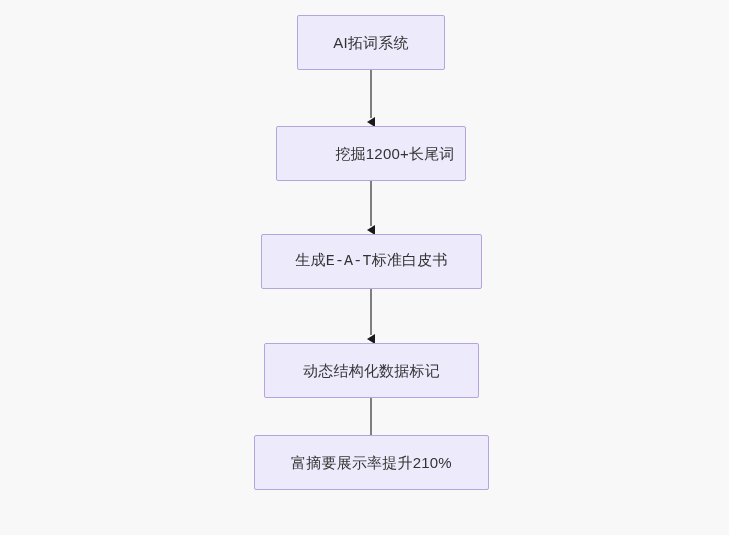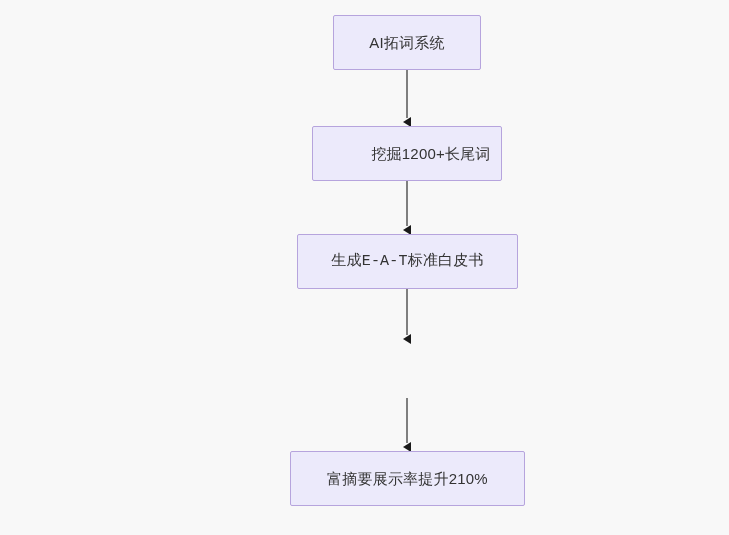--- a/index.html
+++ b/index.html
@@ -10,21 +10,20 @@
     width: 729px;
     height: 535px;
     background: #f8f8f8;
     font-family: "Liberation Sans", "DejaVu Sans", sans-serif;
     overflow: hidden;
   }
   #flow-canvas {
     position: relative;
     width: 589px;
     height: 535px;
-    margin-left: 36px;
   }
   .edge-layer {
     position: absolute;
     left: 0;
     top: 0;
     width: 729px;
     height: 535px;
     pointer-events: none;
   }
   .node {
@@ -43,21 +42,21 @@
     font-size: 15px;
     line-height: 1;
     letter-spacing: 0.2px;
     white-space: nowrap;
   }
   
   .n0 { left: 297px; top: 15px;  width: 148px; }
   .n1 { left: 276px; top: 126px; width: 190px; padding-left: 48px; }
   .n2 { left: 261px; top: 234px; width: 221px; font-family: Liberation Mono, monospace; }
   .n3 { left: 264px; top: 343px; width: 215px; }
-  .n4 { left: 254px; top: 451px; width: 235px; }
+  .n4 { left: 254px; top: 435px; width: 235px; }
 </style>
 </head>
 <body>
 
 <div id="flow-canvas">
 
   <svg class="edge-layer" width="729" height="535" viewBox="0 0 729 535">
     <defs>
       <marker id="arrowhead" markerWidth="10" markerHeight="8" refX="1" refY="4" orient="auto" markerUnits="userSpaceOnUse">
         <path d="M0,0 L10,0 L5,8 z" fill="#1a1a1a"></path>
@@ -83,18 +82,21 @@
   </div>
 
   <div class="node n1">
     <span class="node-label">挖掘1200+长尾词</span>
   </div>
 
   <div class="node n2">
     <span class="node-label">生成E-A-T标准白皮书</span>
   </div>
 
+  <div class="node n3">
+    <span class="node-label">动态结构化数据标记</span>
+  </div>
 
   <div class="node n4">
     <span class="node-label">富摘要展示率提升210%</span>
   </div>
 
 </div>
 
 </body></html>

